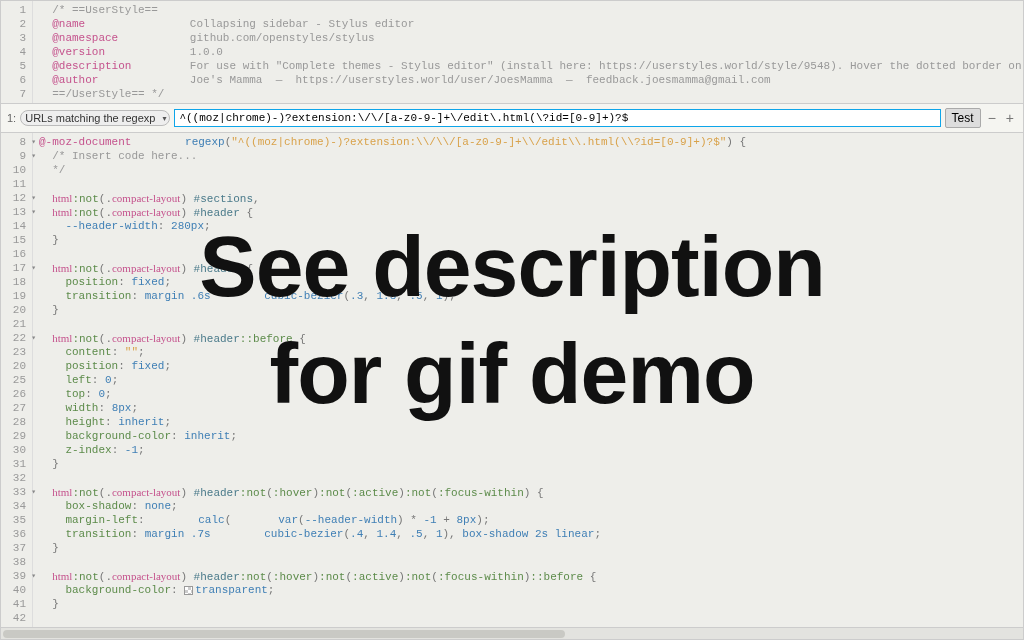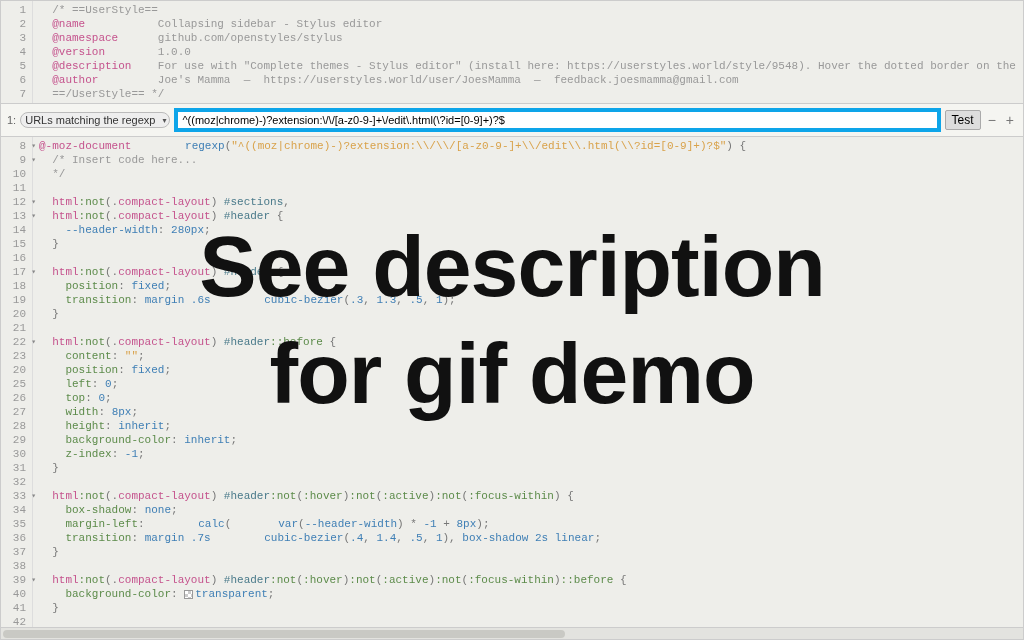--- a/index.html
+++ b/index.html
@@ -77,47 +77,47 @@
   .applies-select::after {
     content: "▾";
     font-size: 8px;
     color: #555;
     position: absolute;
     right: 3px;
   }
   .applies-input {
     flex: 1;
     background: #fff;
-    border: 4px solid #0ea5e9;
+    border: 1px solid #0ea5e9;
     padding: 2px 4px;
-    font-family: Liberation Sans, sans-serif;
+    font-family: Liberation Mono, monospace;
     font-size: 11px;
   }
   .applies-btn {
     background: #ddd;
     border: 1px solid #aaa;
     padding: 2px 6px;
     font-family: Arial, sans-serif;
     font-size: 12px;
     border-radius: 2px;
   }
   .applies-pm {
     color: #777;
     font-size: 14px;
     padding: 0 3px;
     cursor: pointer;
   }
   
   .c-comment { color: #999; }
   .c-meta { color: #c5538d; }
-  .c-metav { color: #999; }
+  .c-metav { color: #999; margin-left: 32px; }
   .c-kw { color: #c5538d; }
   .c-fn { color: #3f7fb5; margin-left: 47px; }
   .c-str { color: #d9a24a; }
-  .c-sel { color: #c5538d; }
+  .c-sel { color: #c5538d; font-family: Liberation Serif, serif; }
   .c-pseudo { color: #5c8b4a; }
   .c-id { color: #4a7a8a; }
   .c-prop { color: #5c8b4a; }
   .c-val { color: #3f7fb5; }
   .c-num { color: #3f7fb5; }
   .c-punc { color: #777; }
   .c-var { color: #3f7fb5; margin-top: 48px; }
   .c-swatch {
     display: inline-block;
     width: 9px;

